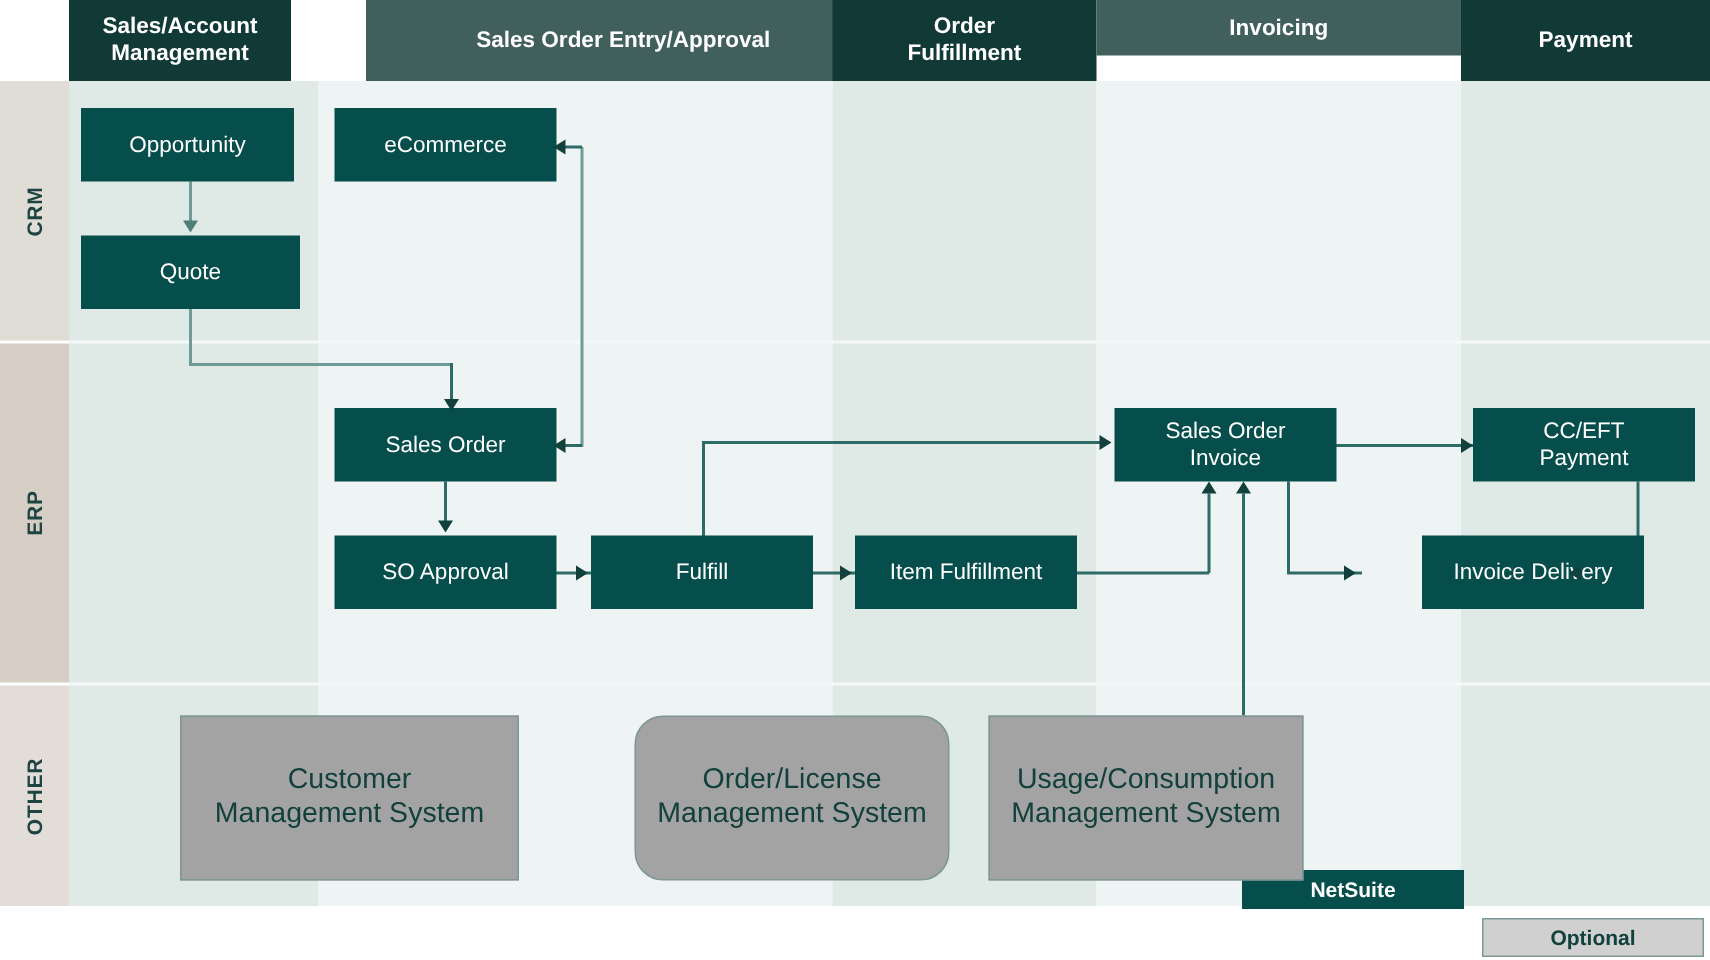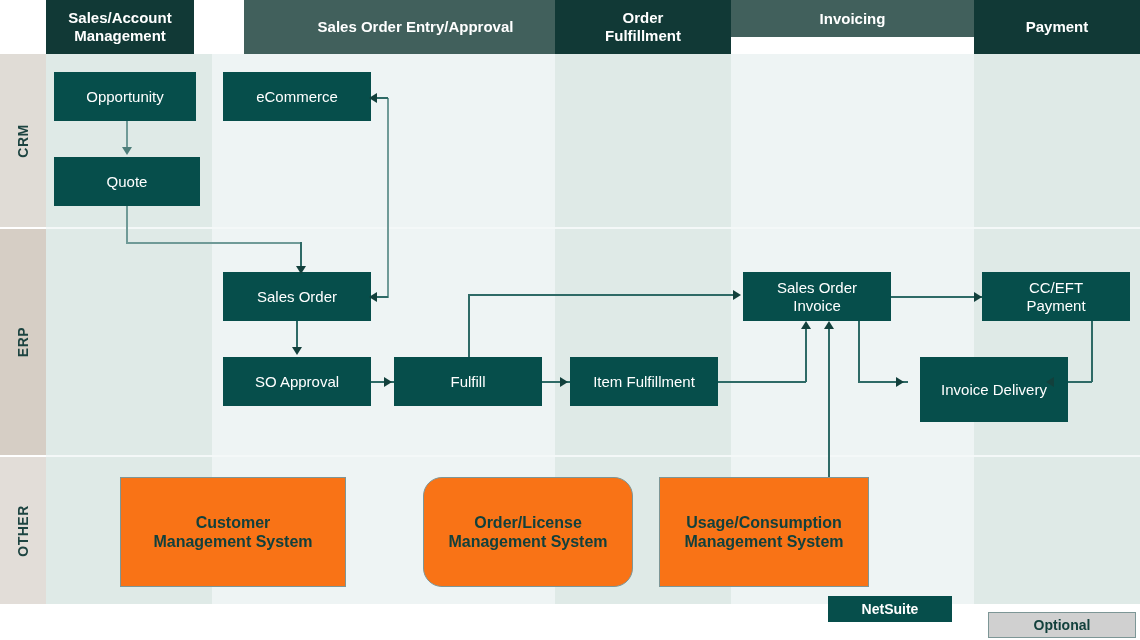--- a/index.html
+++ b/index.html
@@ -73,25 +73,25 @@
     justify-content: center;
     text-align: center;
     background: #064e4b;
     color: #ffffff;
     font-size: 15px;
     line-height: 1.2;
     padding: 2px 6px;
     z-index: 5;
   }
   .node-optional {
-    background: #f97316;
+    background: #a3a3a3;
     color: #12403c;
     border: 1px solid #7d9696;
-    font-weight: bold;
-    font-size: 16px;
+    font-weight: normal;
+    font-size: 19px;
   }
 
   
   .line-h, .line-v { background: #2e6a66; z-index: 4; }
   .line-h { height: 1.5px; }
   .line-v { width: 1.5px; }
   .line-soft { background: #6f9a97; }
 
   .arrow { width: 0; height: 0; z-index: 6; }
   .arrow-r { border-top: 5px solid transparent; border-bottom: 5px solid transparent; border-left: 8px solid #12403c; }
@@ -225,21 +225,21 @@
 
   <div class="abs node" style="left:570px; top:357px; width:148px; height:49px;">
     <span style="white-space:pre-line;">Item Fulfillment</span>
   </div>
 
   <div class="abs node" style="left:743px; top:272px; width:148px; height:49px;">
     <span style="white-space:pre-line;">Sales Order
 Invoice</span>
   </div>
 
-  <div class="abs node" style="left:920px; top:357px; width:148px; height:65px;">
+  <div class="abs node" style="left:948px; top:357px; width:148px; height:49px;">
     <span style="white-space:pre-line;">Invoice Delivery</span>
   </div>
 
   <div class="abs node" style="left:982px; top:272px; width:148px; height:49px;">
     <span style="white-space:pre-line;">CC/EFT
 Payment</span>
   </div>
 
   <div class="abs node node-optional" style="left:120px; top:477px; width:226px; height:110px;">
     <span style="white-space:pre-line;">Customer
@@ -249,20 +249,20 @@
   <div class="abs node node-optional" style="left:423px; top:477px; width:210px; height:110px;border-radius:19px;">
     <span style="white-space:pre-line;">Order/License
 Management System</span>
   </div>
 
   <div class="abs node node-optional" style="left:659px; top:477px; width:210px; height:110px;">
     <span style="white-space:pre-line;">Usage/Consumption
 Management System</span>
   </div>
 
-  <div class="abs legend-chip legend-netsuite" style="left:828px; top:596px; width:124px; height:26px;">
+  <div class="abs legend-chip legend-netsuite" style="left:828px; top:580px; width:148px; height:26px;">
     <span>NetSuite</span>
   </div>
   <div class="abs legend-chip legend-optional" style="left:988px; top:612px; width:148px; height:26px;">
     <span>Optional</span>
   </div>
 
 </div>
 
 </body></html>

